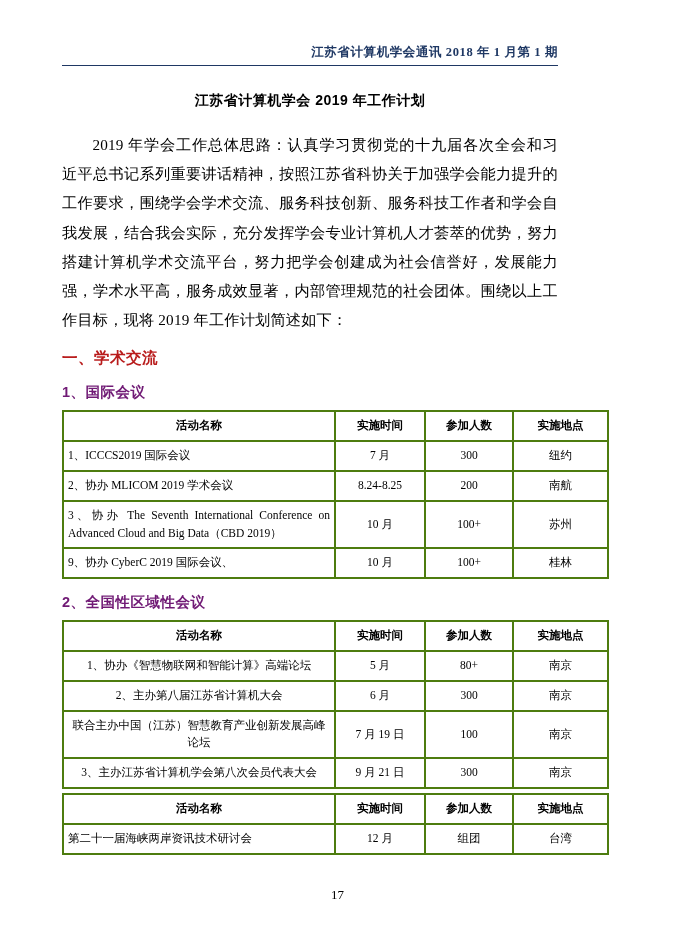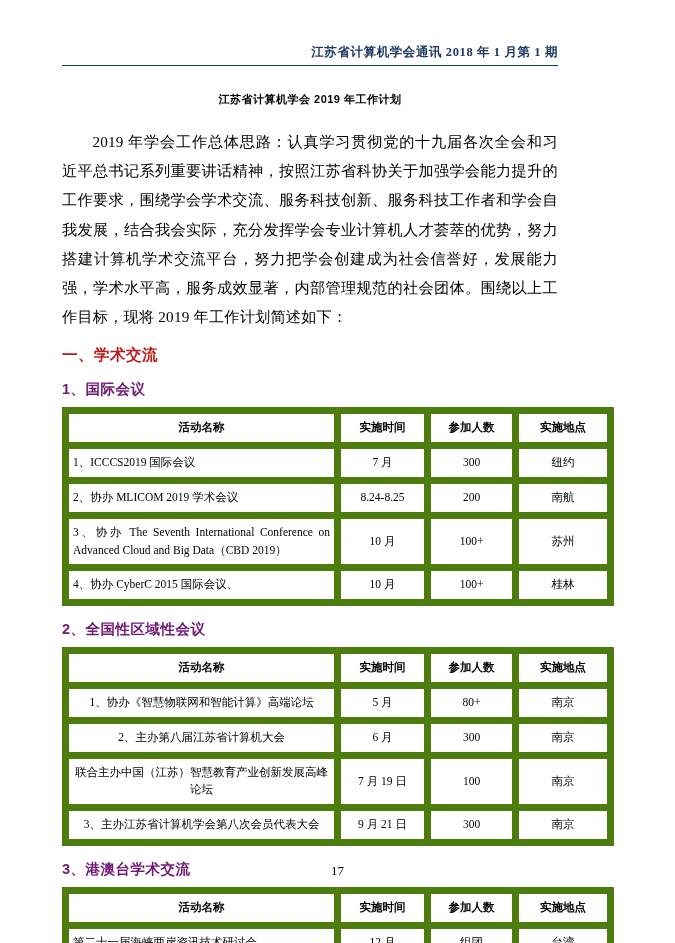--- a/index.html
+++ b/index.html
@@ -32,21 +32,21 @@
     font-weight: bold;
   }
   .header-rule {
     border-bottom: 1.2px solid #1f3864;
     margin-bottom: 26px;
   }
   
   .doc-title {
     text-align: center;
     font-family: "Liberation Sans", sans-serif;
-    font-size: 11px;
+    font-size: 14px;
     font-weight: bold;
     letter-spacing: 0.5px;
     margin-bottom: 20px;
   }
   
   .para {
     font-size: 15.2px;
     line-height: 1.92;
     text-align: justify;
     text-justify: inter-ideograph;
@@ -72,21 +72,21 @@
     letter-spacing: 0.5px;
   }
   
   table.tbl {
     border-collapse: collapse;
     margin: 0 auto 4px auto;
     width: 545px;
     table-layout: fixed;
   }
   table.tbl th, table.tbl td {
-    border: 7px solid #4d7c0f;
+    border: 2px solid #4d7c0f;
     font-size: 11.5px;
     padding: 5px 4px;
     line-height: 1.55;
     vertical-align: middle;
   }
   table.tbl th {
     text-align: center;
     font-weight: bold;
     font-family: "Liberation Serif", serif;
   }
@@ -104,21 +104,21 @@
     text-align: center;
   }
   col.w-name { width: 272px; }
   col.w-time { width: 90px; }
   col.w-num  { width: 88px; }
   col.w-place{ width: 95px; }
 
   
   .page-number {
     position: absolute;
-    bottom: 64px;
+    bottom: 40px;
     left: 0;
     width: 675px;
     text-align: center;
     font-size: 13px;
   }
 </style>
 </head>
 <body>
 
 <div class="page">
@@ -161,21 +161,21 @@
         <td class="c-ctr">200</td>
         <td class="c-ctr">南航</td>
       </tr>
       <tr>
         <td class="c-name">3、协办 The Seventh International Conference on Advanced Cloud and Big Data（CBD 2019）</td>
         <td class="c-ctr">10 月</td>
         <td class="c-ctr">100+</td>
         <td class="c-ctr">苏州</td>
       </tr>
       <tr>
-        <td class="c-name">4、协办 CyberC 2015 国际会议、</td>
+        <td class="c-name">9、协办 CyberC 2019 国际会议、</td>
         <td class="c-ctr">10 月</td>
         <td class="c-ctr">100+</td>
         <td class="c-ctr">桂林</td>
       </tr>
     </tbody>
   </table>
 
   <div class="h2">2、全国性区域性会议</div>
   <table class="tbl">
     <colgroup>
@@ -213,21 +213,20 @@
       </tr>
       <tr>
         <td class="c-name center">3、主办江苏省计算机学会第八次会员代表大会</td>
         <td class="c-ctr">9 月 21 日</td>
         <td class="c-ctr">300</td>
         <td class="c-ctr">南京</td>
       </tr>
     </tbody>
   </table>
 
-  <div class="h2">3、港澳台学术交流</div>
   <table class="tbl">
     <colgroup>
         <col class="w-name">
         <col class="w-time">
         <col class="w-num">
         <col class="w-place">
       </colgroup>
     <thead>
       <tr>
         <th>活动名称</th>

